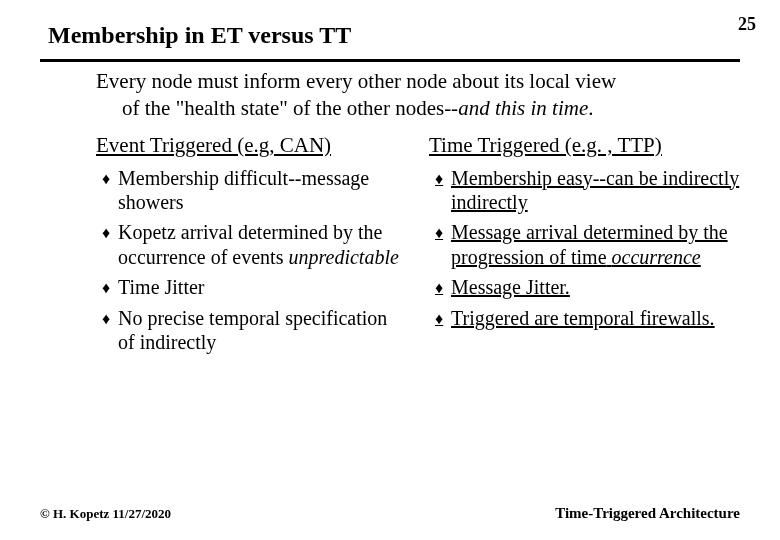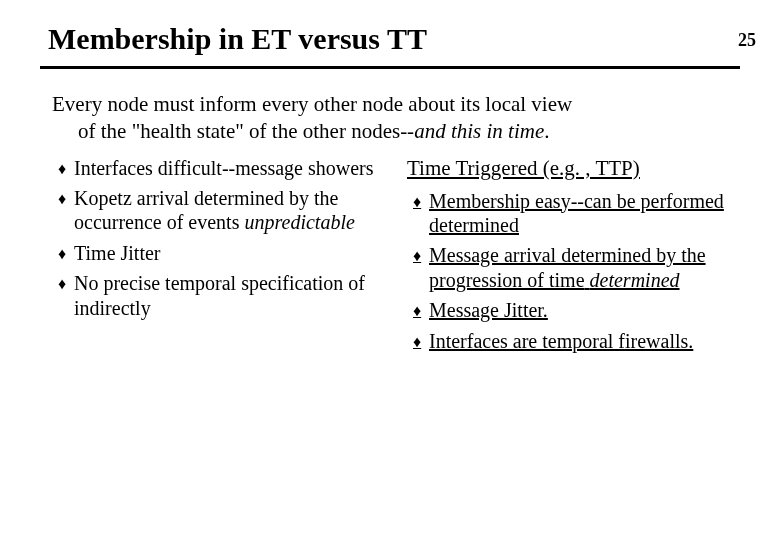--- a/index.html
+++ b/index.html
@@ -1,22 +1,22 @@
 <!DOCTYPE html>
 <html><head>
 <meta charset="utf-8">
 <style>
   * { box-sizing: border-box; margin: 0; padding: 0; }
   html, body { width: 780px; height: 540px; background: #fff; font-family: "Times New Roman", Times, serif; color: #000; }
   .slide { position: relative; width: 780px; height: 540px; padding: 0; }
-  .page-number { position: absolute; top: 30px; right: 24px; font-size: 18px; font-weight: bold; }
+  .page-number { position: absolute; top: 14px; right: 24px; font-size: 18px; font-weight: bold; }
   .title-block { padding: 22px 40px 0 48px; }
-  .title { font-size: 30px; font-weight: bold; }
+  .title { font-size: 24px; font-weight: bold; }
   .rule { border: none; border-top: 3px solid #000; margin: 10px 40px 0 40px; }
-  .content { padding: 22px 40px 0 52px; }
+  .content { padding: 6px 40px 0 52px; margin-left: 44px; }
   .intro { font-size: 21px; text-align: left; line-height: 1.3; margin-bottom: 10px; }
   .intro .indent { display: block; padding-left: 26px; }
   .intro .italic { }
   .columns { display: flex; gap: 12px; margin-top: 6px; }
   .col { flex: 1; }
   .col-head { font-size: 21px; text-decoration: underline; margin-bottom: 8px; margin-left: 0; }
   .col-head.left { margin-left: 0; }
   .col-head.right { margin-left: 0; }
   ul.bullets { list-style: none; padding: 0; margin: 0; }
   ul.bullets li { display: flex; align-items: flex-start; font-size: 20px; line-height: 1.22; margin-bottom: 6px; }
@@ -45,24 +45,25 @@
     <div class="intro">
       <span>Every node must inform every other node about its local view</span>
       <span class="indent">
         <span>of the "health state" of the other nodes--</span><span class="italic">and this in time</span><span>.</span>
       </span>
     </div>
 
     <div class="columns">
 
       <div class="col">
+        <div class="col-head left">Event Triggered (e.g, CAN)</div>
         <ul class="bullets">
           <li>
             <span class="marker">♦</span>
-            <span class="text">Interfaces difficult--message showers</span>
+            <span class="text">Membership difficult--message showers</span>
           </li>
           <li>
             <span class="marker">♦</span>
             <span class="text">
               <span>Kopetz arrival determined by the occurrence of events</span>
               <span class="italic">unpredictable</span>
             </span>
           </li>
           <li>
             <span class="marker">♦</span>
@@ -73,37 +74,41 @@
             <span class="text">No precise temporal specification of indirectly</span>
           </li>
         </ul>
       </div>
 
       <div class="col right">
         <div class="col-head right">Time Triggered (e.g. , TTP)</div>
         <ul class="bullets">
           <li>
             <span class="marker">♦</span>
-            <span class="text">Membership easy--can be performed determined</span>
+            <span class="text">Membership easy--can be indirectly indirectly</span>
           </li>
           <li>
             <span class="marker">♦</span>
             <span class="text">
               <span>Message arrival determined by the progression of time</span>
-              <span class="italic">determined</span>
+              <span class="italic">occurrence</span>
             </span>
           </li>
           <li>
             <span class="marker">♦</span>
             <span class="text">Message Jitter.</span>
           </li>
           <li>
             <span class="marker">♦</span>
-            <span class="text">Interfaces are temporal firewalls.</span>
+            <span class="text">Triggered are temporal firewalls.</span>
           </li>
         </ul>
       </div>
 
     </div>
   </div>
 
+  <div class="footer">
+    <div class="footer-left">© H. Kopetz  11/27/2020</div>
+    <div class="footer-right">Time-Triggered Architecture</div>
+  </div>
 
 </div>
 
 </body></html>

